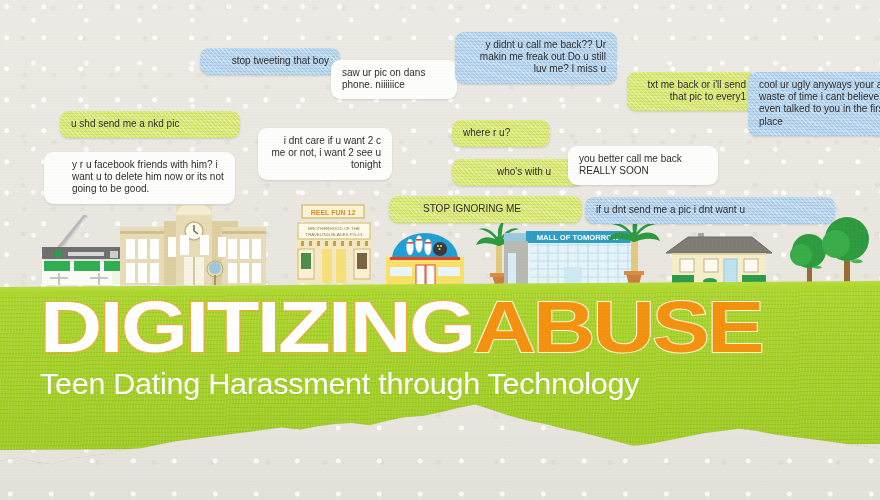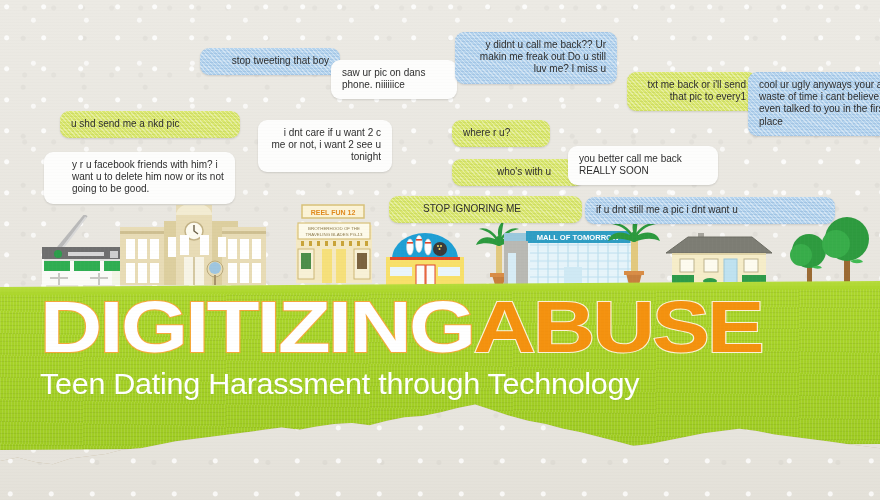--- a/index.html
+++ b/index.html
@@ -345,21 +345,21 @@
       </svg>
   </div>
 
   <div class="bub bub-white" style="left:44px;top:152px;width:152px;padding-left:28px;">
     <span>y r u facebook friends with him? i want u to delete him now or its not going to be good.</span>
     <svg class="tail" style="left:10px;top:56px;" width="36" height="46" viewBox="0 0 36 46">
         <path d="M24 0 L34 0 L0 44z" fill="#fdfdfc"></path>
       </svg>
   </div>
 
-  <div class="bub bub-white ar" style="left:258px;top:120px;width:112px;">
+  <div class="bub bub-white ar" style="left:258px;top:128px;width:112px;">
     <span>i dnt care if u want 2 c me or not, i want 2 see u tonight</span>
     <svg class="tail" style="left:66px;top:56px;" width="26" height="26" viewBox="0 0 26 26">
         <path d="M0 0 L22 0 L12 24z" fill="#fdfdfc"></path>
       </svg>
   </div>
 
   <div class="bub bub-blue ar" style="left:455px;top:32px;width:140px;">
     <span>y didnt u call me back?? Ur makin me freak out  Do u still luv me? I miss u</span>
     <svg class="tail" style="left:94px;top:57px;" width="40" height="56" viewBox="0 0 40 56">
         <path d="M0 0 L22 0 L30 54z" fill="#b5d4ee"></path>
@@ -402,20 +402,20 @@
   </div>
 
   <div class="bub bub-white ac" style="left:568px;top:146px;width:128px;">
     <span>you better call me back REALLY SOON</span>
     <svg class="tail" style="left:126px;top:8px;" width="16" height="18" viewBox="0 0 16 18">
         <path d="M0 0 L0 16 L15 5z" fill="#fdfdfc"></path>
       </svg>
   </div>
 
   <div class="bub bub-blue ac" style="left:585px;top:197px;width:228px;">
-    <span>if u dnt still me a pic i dnt want u</span>
+    <span>if u dnt send me a pic i dnt want u</span>
     <svg class="tail" style="left:90px;top:22px;" width="26" height="24" viewBox="0 0 26 24">
         <path d="M0 0 L22 0 L10 22z" fill="#b5d4ee"></path>
       </svg>
   </div>
 
   <div class="noise"></div>
 </div>
 
 </body></html>

